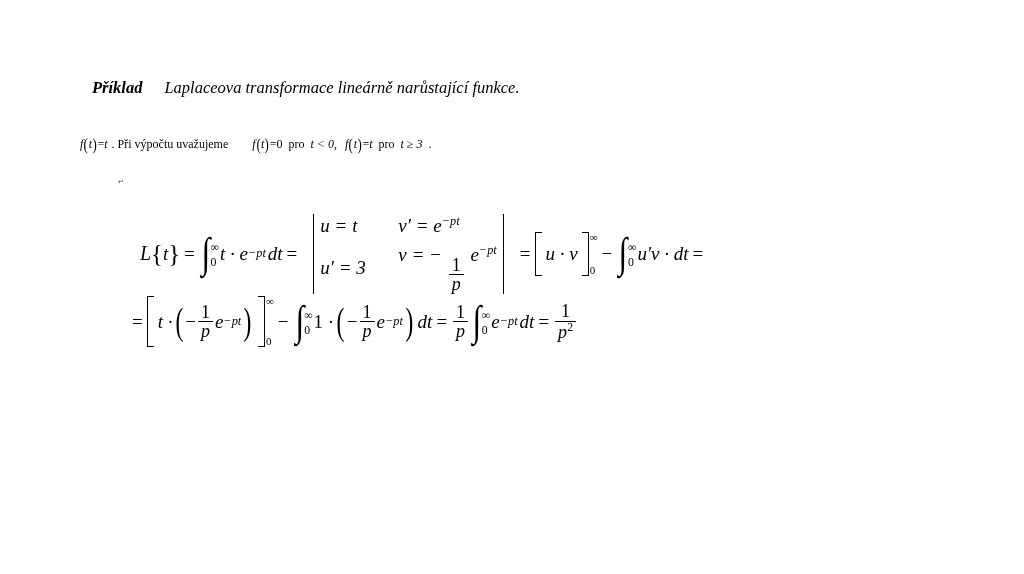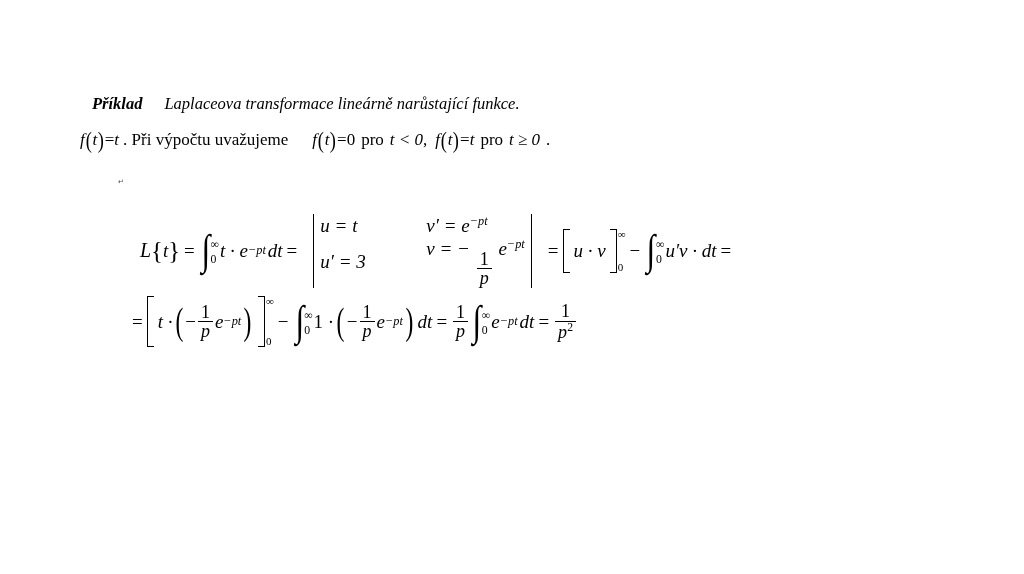--- a/index.html
+++ b/index.html
@@ -34,30 +34,29 @@
   }
   .heading .kw {
     font-weight: bold;
     font-style: italic;
     font-size: 16.5px;
   }
   .heading .desc {
     font-style: italic;
     font-size: 16.5px;
     margin-left: 22px;
-    margin-top: 16px;
   }
 
   
   .intro {
     position: absolute;
     left: 80px;
-    top: 128px;
+    top: 136px;
     white-space: nowrap;
-    font-size: 17px;
+    font-size: 12px;
     display: flex;
     align-items: baseline;
   }
   .intro .seg { display: inline-block; }
   .intro .txt {
     font-family: "Liberation Serif", serif;
     font-style: normal;
   }
 
   
@@ -153,27 +152,28 @@
   .vbar {
     width: 0;
     border-left: 1.3px solid #000;
     margin: 0 6px;
     align-self: stretch;
   }
   .syscol {
     display: inline-flex;
     flex-direction: column;
     justify-content: center;
+    gap: 6px;
   }
   .sysrow {
     display: flex;
     align-items: center;
   }
   .sysrow .c1 { min-width: 62px; display: inline-block; }
-  .sysrow .c2 { display: inline-block; margin-left: 44px; }
+  .sysrow .c2 { display: inline-block; margin-left: 16px; }
 
   
   .sqbr {
     display: inline-flex;
     align-items: center;
     position: relative;
   }
   .sqbr > .inner {
     padding: 0 4px;
     display: inline-flex;
@@ -255,21 +255,21 @@
     <span class="seg">
       <span class="mi">f</span><span class="paren-wrap"><span class="bigparen">(</span><span class="mi">t</span><span class="bigparen">)</span></span><span class="mo">=</span><span class="mn">0</span>
     </span>
     <span class="txt" style="margin:0 6px;">pro</span>
     <span class="mi">t &lt; 0</span>
     <span class="mn" style="margin-right:8px;">,</span>
     <span class="seg">
       <span class="mi">f</span><span class="paren-wrap"><span class="bigparen">(</span><span class="mi">t</span><span class="bigparen">)</span></span><span class="mo">=</span><span class="mi">t</span>
     </span>
     <span class="txt" style="margin:0 6px;">pro</span>
-    <span class="mi">t ≥ 0</span>
+    <span class="mi">t ≥ 3</span>
     <span class="mn" style="margin-left:6px;">.</span>
   </div>
 
   <div class="tinybox">↵</div>
 
   <div class="calc line1">
     <span class="mi" style="font-size:1.05em;">L</span>
     <span class="mo" style="font-size:1.3em;">{</span>
     <span class="mi">t</span>
     <span class="mo" style="font-size:1.3em;">}</span>

